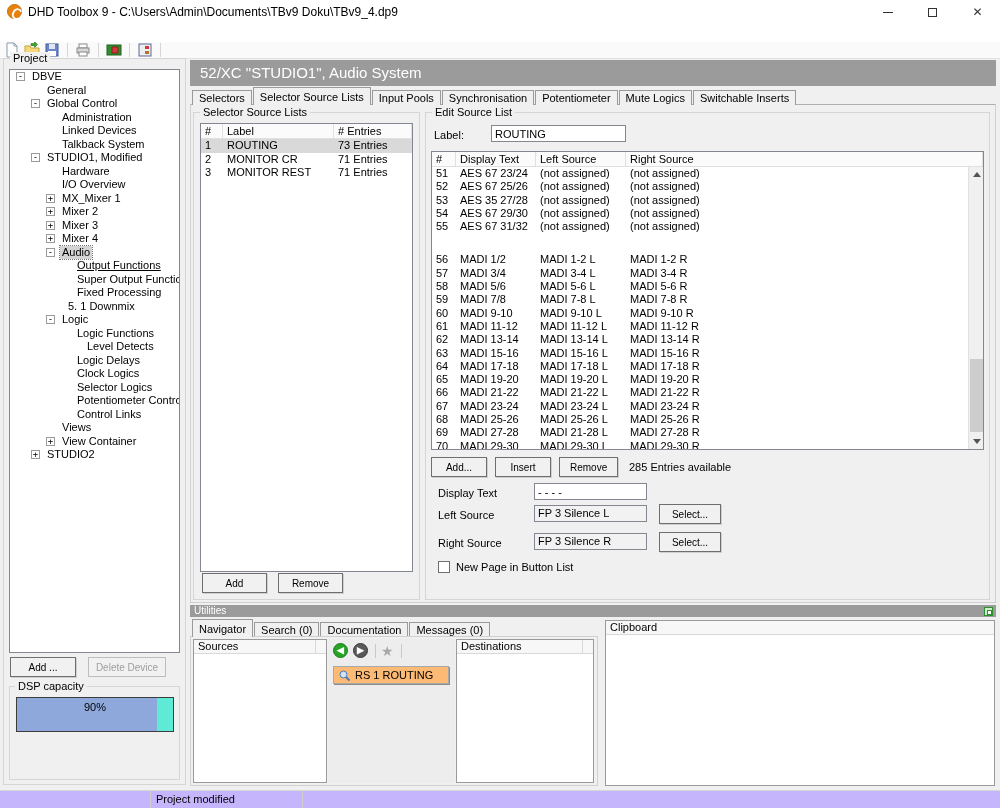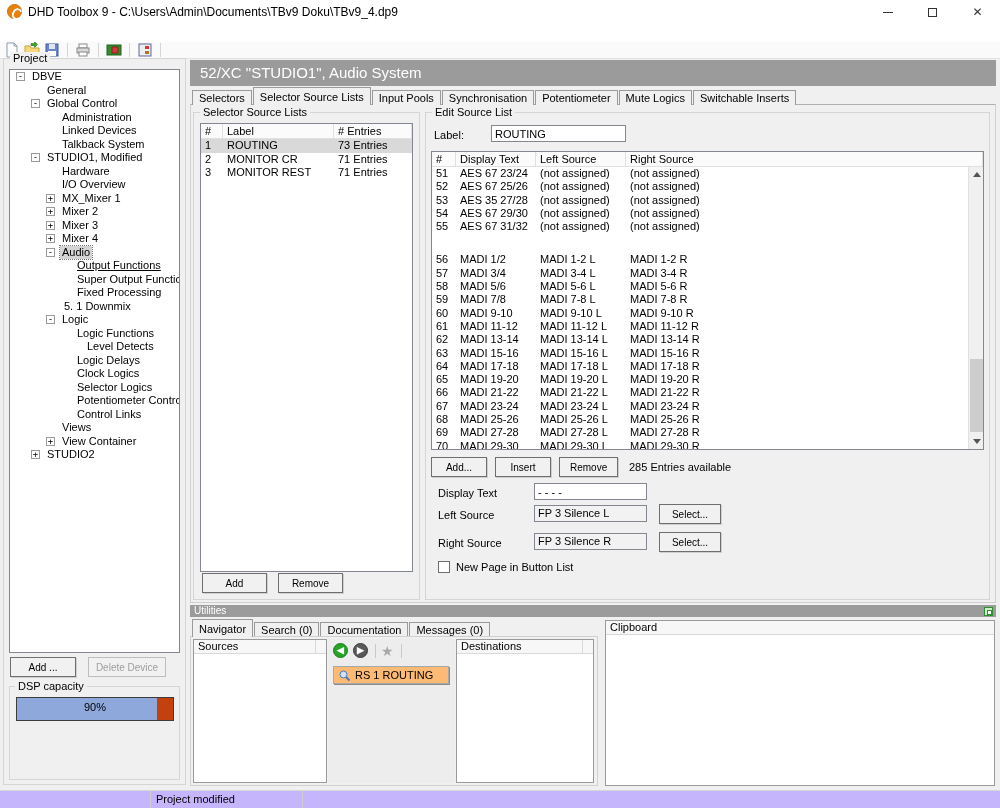--- a/index.html
+++ b/index.html
@@ -52,21 +52,21 @@
   .proj-buttons { position:absolute; left:6px; top:598px; display:flex; gap:12px; }
   .btn { background:#f1f1f1; border:1px solid #6e6e6e; height:20px; padding:0 10px;
     font-size:10px; display:inline-flex; align-items:center; justify-content:center;
     box-shadow:1px 1px 0 #cfcfcf; white-space:nowrap; }
   .btn.disabled { color:#9e9e9e; border-color:#bdbdbd; box-shadow:none; }
   .btn-add-device { width:66px; }
   .btn-del-device { width:78px; }
 
   .dsp-group { position:absolute; left:5px; top:627px; width:171px; height:94px; border:1px solid #d5d5d5; }
   .dsp-group > .gb-label { position:absolute; top:-7px; left:5px; background:#f0f0f0; padding:0 3px; }
-  .dsp-bar { position:absolute; left:6px; top:10px; width:158px; height:24px; border:1px solid #3c3c3c; background:#c2410c; }
+  .dsp-bar { position:absolute; left:6px; top:10px; width:158px; height:35px; border:1px solid #3c3c3c; background:#5eead4; }
   .dsp-fill { height:100%; background:#8fa8dc; }
   .dsp-text { position:absolute; left:0; top:0; width:100%; height:100%; text-align:center; line-height:18px; }
 
   
   .main-header { left:190px; top:60px; width:806px; height:26px; background:#9b9b9b; color:#fff;
     font-size:15px; line-height:26px; padding-left:10px; }
   .page-frame { left:190px; top:104px; width:806px; height:499px; border:1px solid #d0d0d0; border-top:1px solid #aeaeae; }
   .tab-row { left:192px; top:87px; height:18px; display:flex; align-items:flex-end; }
   .tab { border:1px solid #9a9a9a; border-bottom:none; background:#f0f0f0; height:15px; line-height:15px;
     padding:0 6px; margin-right:1px; position:relative; }
@@ -283,21 +283,21 @@
       <span class="tree-label">Output Functions</span>
     </div>
       <div class="tree-row" style="padding-left: 51px;">
       <span class="expander hidden"></span>
       <span class="tree-label">Super Output Functions</span>
     </div>
       <div class="tree-row" style="padding-left: 51px;">
       <span class="expander hidden"></span>
       <span class="tree-label">Fixed Processing</span>
     </div>
-      <div class="tree-row" style="padding-left: 38px;">
+      <div class="tree-row" style="padding-left: 22px; margin-left: 20px;">
       <span class="expander hidden"></span>
       <span class="tree-label">5. 1 Downmix</span>
     </div>
       <div class="tree-row" style="padding-left: 36px;">
       <span class="expander">-</span>
       <span class="tree-label">Logic</span>
     </div>
       <div class="tree-row" style="padding-left: 51px;">
       <span class="expander hidden"></span>
       <span class="tree-label">Logic Functions</span>
@@ -523,21 +523,21 @@
       </div>
         <div class="etr">
         <span class="et-cell et-c1">68</span>
         <span class="et-cell et-c2">MADI 25-26</span>
         <span class="et-cell et-c3">MADI 25-26 L</span>
         <span class="et-cell et-c4">MADI 25-26 R</span>
       </div>
         <div class="etr">
         <span class="et-cell et-c1">69</span>
         <span class="et-cell et-c2">MADI 27-28</span>
-        <span class="et-cell et-c3">MADI 27-28 L</span>
+        <span class="et-cell et-c3">MADI 21-28 L</span>
         <span class="et-cell et-c4">MADI 27-28 R</span>
       </div>
         <div class="etr">
         <span class="et-cell et-c1">70</span>
         <span class="et-cell et-c2">MADI 29-30</span>
         <span class="et-cell et-c3">MADI 29-30 L</span>
         <span class="et-cell et-c4">MADI 29-30 R</span>
       </div>
       </div>
     <div class="vscroll">

